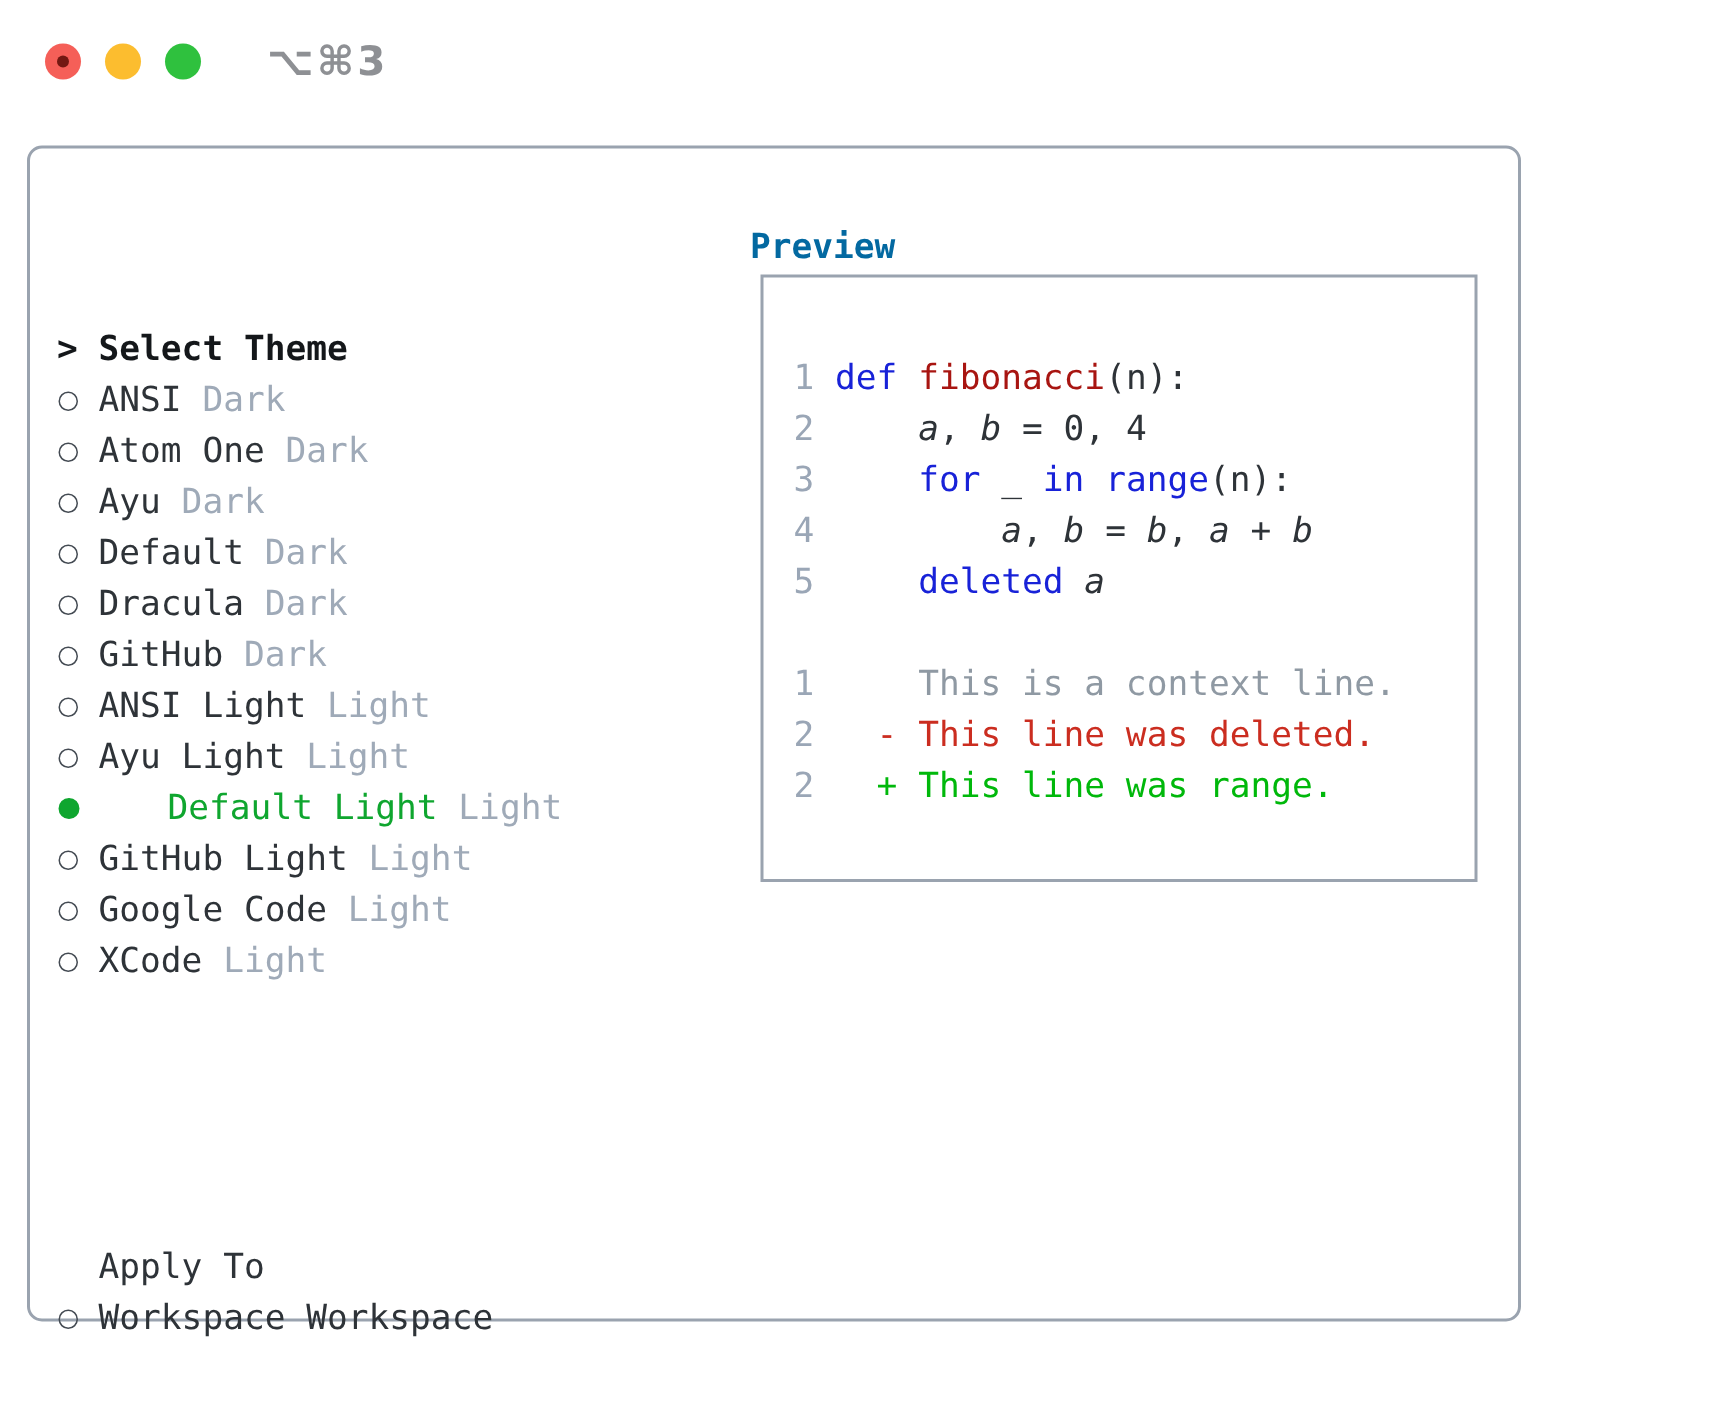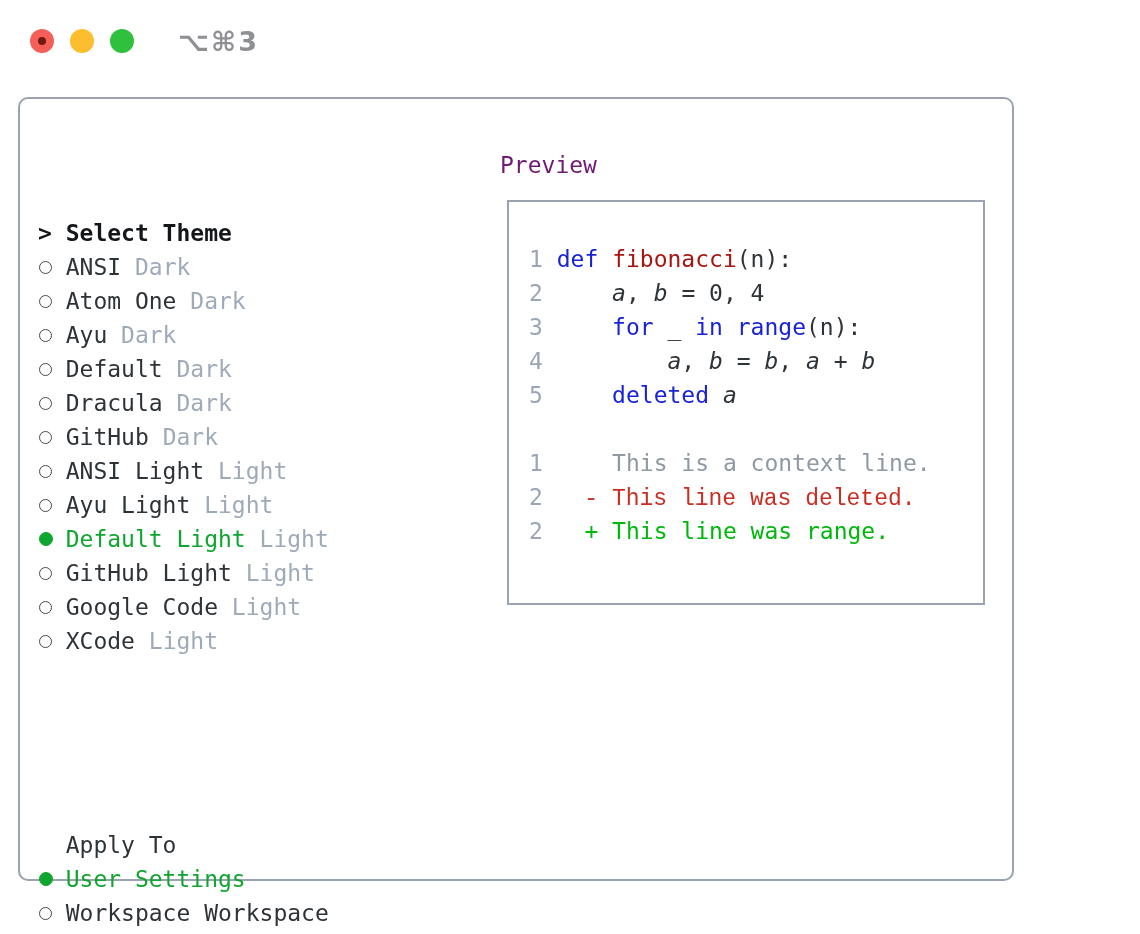--- a/index.html
+++ b/index.html
@@ -32,58 +32,58 @@
 
   
   .left-col{position:absolute; left:18px; top:49px; line-height:34px; white-space:pre;}
   .row{display:flex; height:34px; align-items:center;}
   .marker{display:inline-flex; width:27.7px; align-items:center; flex:none;}
   .hdr-marker{font-weight:bold; color:#14171a;}
   .hdr-label{font-weight:bold; color:#14171a;}
   .radio{width:13px; height:13px; border:1.5px solid #434a52; border-radius:50%; margin-left:1px;}
   .radio.on{background:var(--accent-green); border-color:var(--accent-green); width:14px; height:14px;}
   .item-name{color:var(--text-dark);}
-  .item-name.sel{color:var(--accent-green);}
+  .item-name.sel{color:var(--accent-green);margin-left:46px;}
   .variant{color:var(--muted-gray);}
   .spacer{height:34px;}
 
   
   .preview-hdr{position:absolute; left:480px; top:49px; height:34px; line-height:34px;
-       font-weight:normal; color:#701a75;text-align:center;}
-  .preview-box{position:absolute; left:487px; top:101px; width:478px; height:405px;
+       font-weight:bold; color:#0369a1;text-align:center;}
+  .preview-box{position:absolute; left:487px; top:84px; width:478px; height:405px;
        border:2px solid var(--panel-border); background:#fff;
-       padding:40px 0 0 20px; overflow:hidden;}
+       padding:50px 0 0 20px; overflow:hidden;}
   .pline{height:34px; line-height:34px; white-space:pre;}
   .ln{color:#9aa6b6; display:inline-block; min-width:13.8px;}
   .tok-plain{color:var(--text-dark);}
   .tok-keyword{color:var(--keyword-blue);}
   .tok-function{color:var(--function-red);}
   .tok-variable{color:var(--text-dark); font-style:italic;}
   .tok-context{color:var(--context-gray);}
-  .tok-deleted{color:var(--diff-deleted);font-family:Liberation Mono, monospace;}
+  .tok-deleted{color:var(--diff-deleted);}
   .tok-added{color:var(--diff-added);}
 </style>
 </head>
 <body>
 
 <div class="window">
 
   <div class="titlebar">
     <span class="light red"></span>
     <span class="light yellow"></span>
     <span class="light green"></span>
     <span class="shortcut">⌥⌘3</span>
   </div>
 
   <div class="panel">
 
     <div class="left-col">
       <div id="theme-list"><div class="row"><span class="marker hdr-marker">&gt;</span><span class="hdr-label">Select Theme</span></div><div class="row"><span class="marker"><span class="radio"></span></span><span><span class="item-name">ANSI </span><span class="variant">Dark</span></span></div><div class="row"><span class="marker"><span class="radio"></span></span><span><span class="item-name">Atom One </span><span class="variant">Dark</span></span></div><div class="row"><span class="marker"><span class="radio"></span></span><span><span class="item-name">Ayu </span><span class="variant">Dark</span></span></div><div class="row"><span class="marker"><span class="radio"></span></span><span><span class="item-name">Default </span><span class="variant">Dark</span></span></div><div class="row"><span class="marker"><span class="radio"></span></span><span><span class="item-name">Dracula </span><span class="variant">Dark</span></span></div><div class="row"><span class="marker"><span class="radio"></span></span><span><span class="item-name">GitHub </span><span class="variant">Dark</span></span></div><div class="row"><span class="marker"><span class="radio"></span></span><span><span class="item-name">ANSI Light </span><span class="variant">Light</span></span></div><div class="row"><span class="marker"><span class="radio"></span></span><span><span class="item-name">Ayu Light </span><span class="variant">Light</span></span></div><div class="row"><span class="marker"><span class="radio on"></span></span><span><span class="item-name sel">Default Light </span><span class="variant">Light</span></span></div><div class="row"><span class="marker"><span class="radio"></span></span><span><span class="item-name">GitHub Light </span><span class="variant">Light</span></span></div><div class="row"><span class="marker"><span class="radio"></span></span><span><span class="item-name">Google Code </span><span class="variant">Light</span></span></div><div class="row"><span class="marker"><span class="radio"></span></span><span><span class="item-name">XCode </span><span class="variant">Light</span></span></div></div>
       <div class="spacer"></div>
-      <div id="apply-list"><div class="row"><span class="marker"></span><span>Apply To</span></div><div class="row"><span class="marker"><span class="radio on"></span></span><span class="item-name sel">User Settings</span></div><div class="row"><span class="marker"><span class="radio"></span></span><span class="item-name">Workspace Workspace</span></div></div>
+      <div id="apply-list"><div class="row"><span class="marker"></span><span>Apply To</span></div><div class="row"><span class="marker"><span class="radio"></span></span><span class="item-name">Workspace Workspace</span></div></div>
       
       
     </div>
 
     <div class="preview-hdr">Preview</div>
 
     <div class="preview-box" id="preview-box">
         <div class="pline"><span class="ln">1</span><span> </span><span class="tok-keyword">def</span><span class="tok-plain"> </span><span class="tok-function">fibonacci</span><span class="tok-plain">(n):</span></div>
         <div class="pline"><span class="ln">2</span><span> </span><span class="tok-plain">    </span><span class="tok-variable">a</span><span class="tok-plain">, </span><span class="tok-variable">b</span><span class="tok-plain"> = 0, 4</span></div>
         <div class="pline"><span class="ln">3</span><span> </span><span class="tok-plain">    </span><span class="tok-keyword">for</span><span class="tok-plain"> _ </span><span class="tok-keyword">in</span><span class="tok-plain"> </span><span class="tok-keyword">range</span><span class="tok-plain">(n):</span></div>

